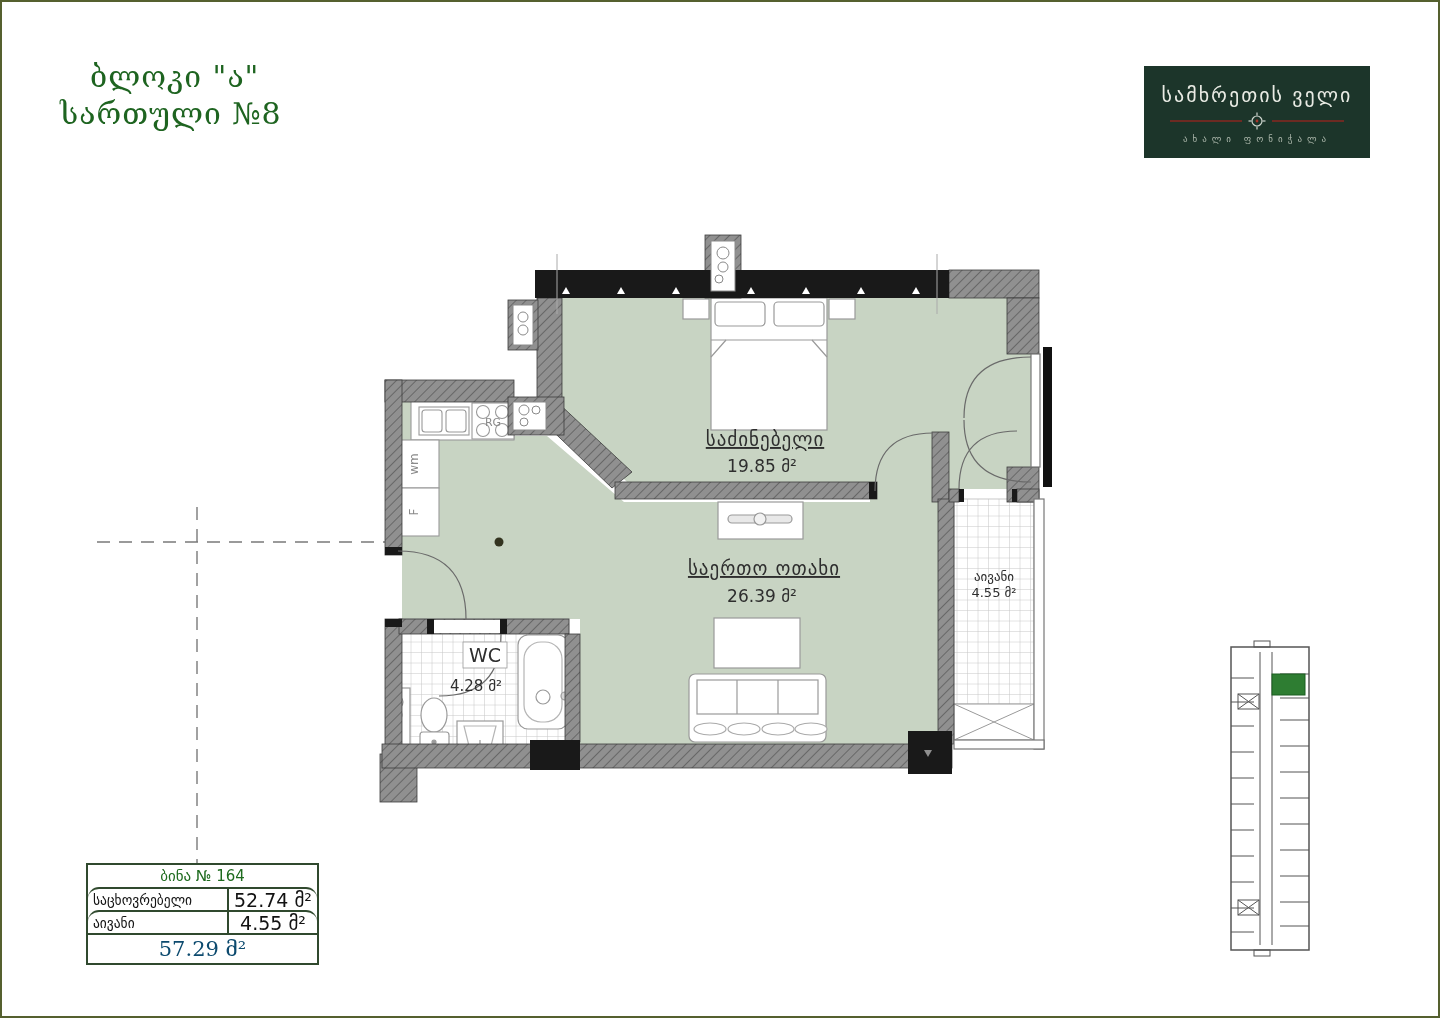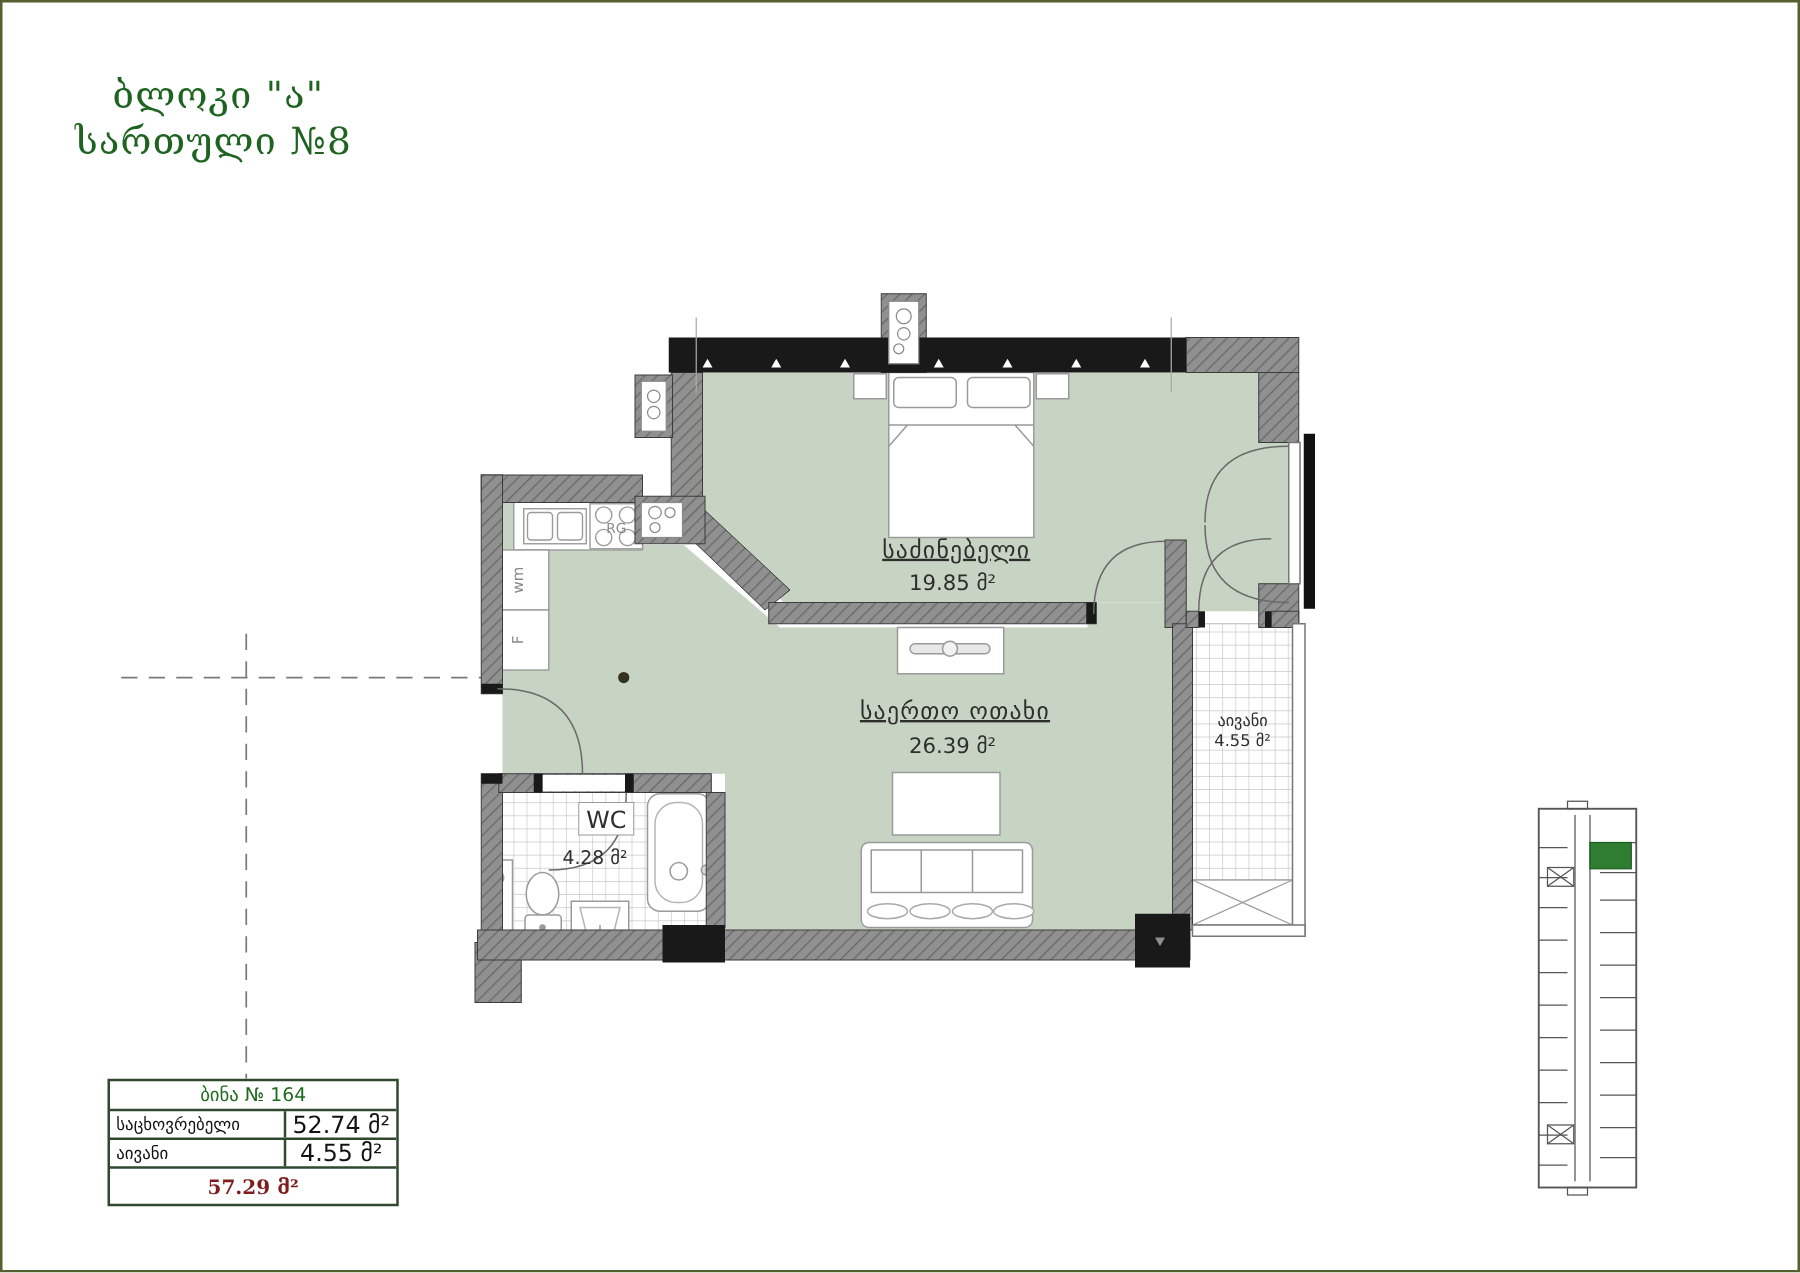--- a/index.html
+++ b/index.html
@@ -18,41 +18,57 @@
   .logo-title{color:#e9ebe4;font-size:20px;letter-spacing:2px;margin-top:2px;}
   .logo-divider{display:flex;align-items:center;margin:5px 0 4px 0;}
   .logo-divider .bar{width:72px;height:2px;background:#6d2a22;}
   .logo-divider .compass{margin:0 6px;display:block;}
   .logo-sub{color:#aeb9ad;font-size:9px;letter-spacing:5px;}
   
   .sumtable{position:absolute;left:84px;top:861px;width:229px;
             border:2px solid #30492e;background:#fff;color:#121212;}
   .sumtable .hdr{height:22px;display:flex;align-items:center;justify-content:center;
             color:#1e6b1e;font-size:15px;}
-  .sumtable .row{height:21px;display:flex;border-top:2px solid #30492e;}
+  .sumtable .row{height:21px;display:flex;border-top:2px solid #30492e;border-radius:11px;}
   .sumtable .row .lbl{flex:1;display:flex;align-items:center;padding-left:5px;
             font-size:13.5px;}
   .sumtable .row .val{width:88px;border-left:2px solid #30492e;display:flex;
             align-items:center;justify-content:center;font-size:19px;}
   .sumtable .ftr{height:28px;border-top:2px solid #30492e;display:flex;
-            align-items:center;justify-content:center;color:#7f1d1d;
-            font-size:16px;font-family:"DejaVu Serif","DejaVu Sans",serif;font-weight:bold;}
+            align-items:center;justify-content:center;color:#0c4a6e;
+            font-size:21px;font-family:"DejaVu Serif","DejaVu Sans",serif;}
   svg text{font-family:"DejaVu Sans",sans-serif;}
   .plan-svg{position:absolute;left:0;top:0;}
 </style>
 </head>
 <body>
 
 <div class="page">
 
   <div class="heading">
     <div class="l1">ბლოკი "ა"</div>
     <div class="l2">სართული №8</div>
   </div>
 
+  <div class="logo">
+    <div class="logo-title">სამხრეთის ველი</div>
+    <div class="logo-divider">
+      <div class="bar"></div>
+      <svg class="compass" width="18" height="18" viewBox="0 0 18 18">
+        <circle cx="9" cy="9" r="5" fill="none" stroke="#cfd6cf" stroke-width="1.2"></circle>
+        <circle cx="9" cy="9" r="1.4" fill="#a8352a"></circle>
+        <line x1="9" y1="0.5" x2="9" y2="3.5" stroke="#cfd6cf" stroke-width="1.2"></line>
+        <line x1="9" y1="14.5" x2="9" y2="17.5" stroke="#cfd6cf" stroke-width="1.2"></line>
+        <line x1="0.5" y1="9" x2="3.5" y2="9" stroke="#cfd6cf" stroke-width="1.2"></line>
+        <line x1="14.5" y1="9" x2="17.5" y2="9" stroke="#cfd6cf" stroke-width="1.2"></line>
+      </svg>
+      <div class="bar"></div>
+    </div>
+    <div class="logo-sub">ახალი ფონიჭალა</div>
+  </div>
 
   <svg class="plan-svg" width="1440" height="1018" viewBox="0 0 1440 1018">
     <defs>
       <pattern id="hatch" width="7" height="7" patternUnits="userSpaceOnUse" patternTransform="rotate(45)">
         <rect width="7" height="7" fill="#909090"></rect>
         <line x1="0" y1="0" x2="0" y2="7" stroke="#676767" stroke-width="2"></line>
       </pattern>
       <pattern id="tile" width="10.5" height="10.5" patternUnits="userSpaceOnUse">
         <rect width="10.5" height="10.5" fill="#ffffff"></rect>
         <path d="M10.5 0 V10.5 M0 10.5 H10.5" stroke="#c6c6c6" stroke-width="1" fill="none"></path>

